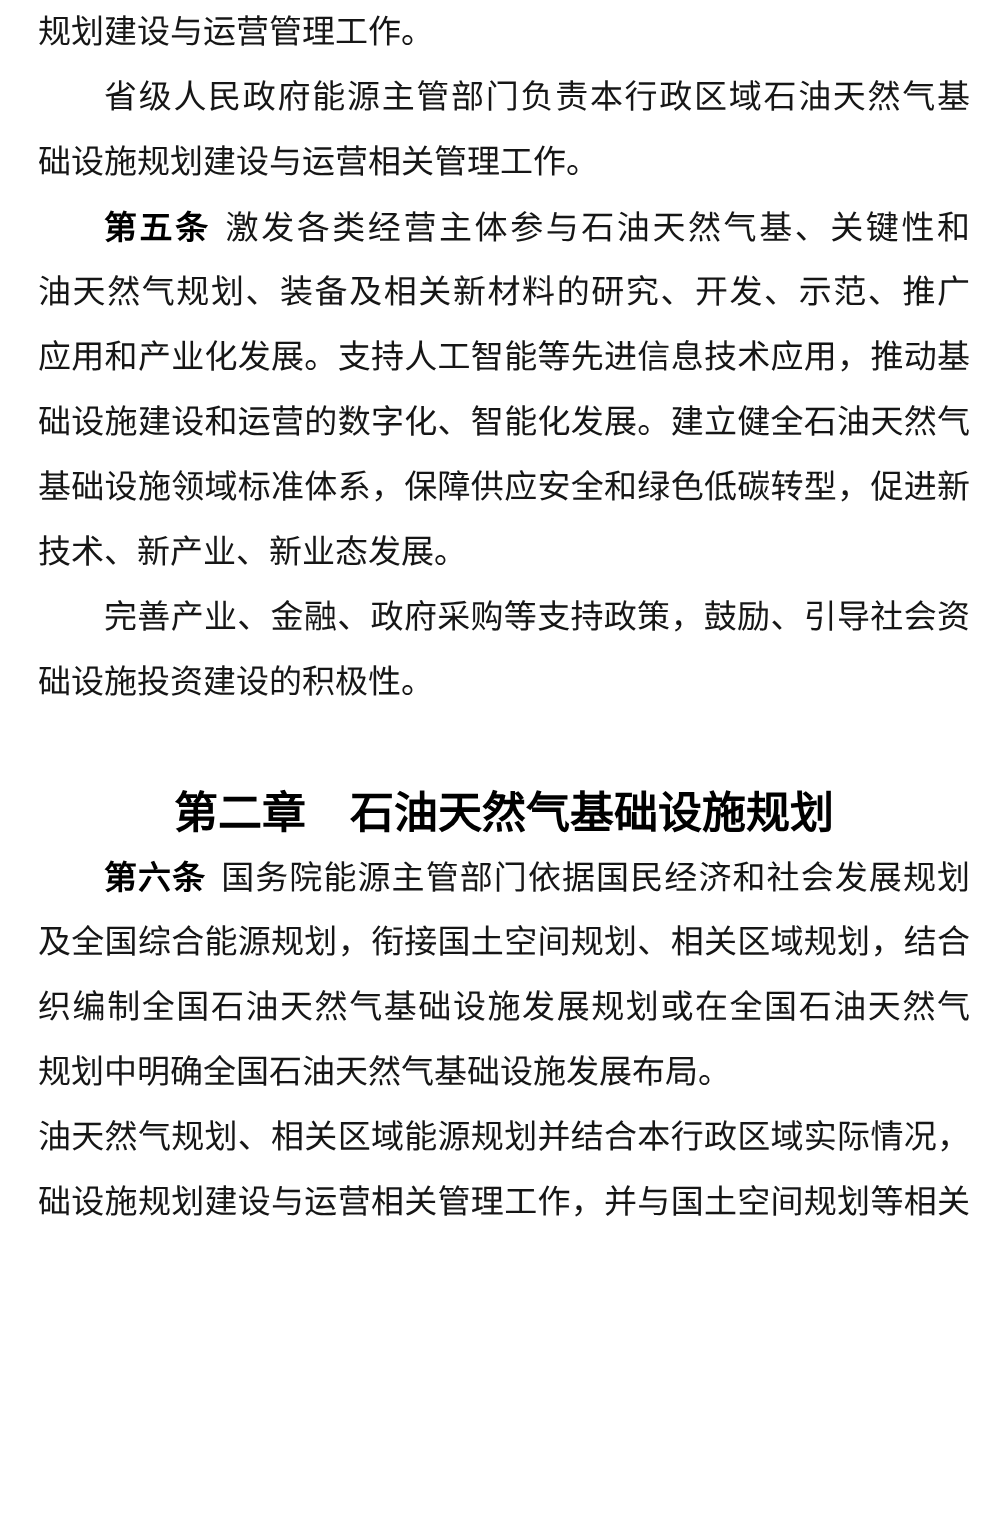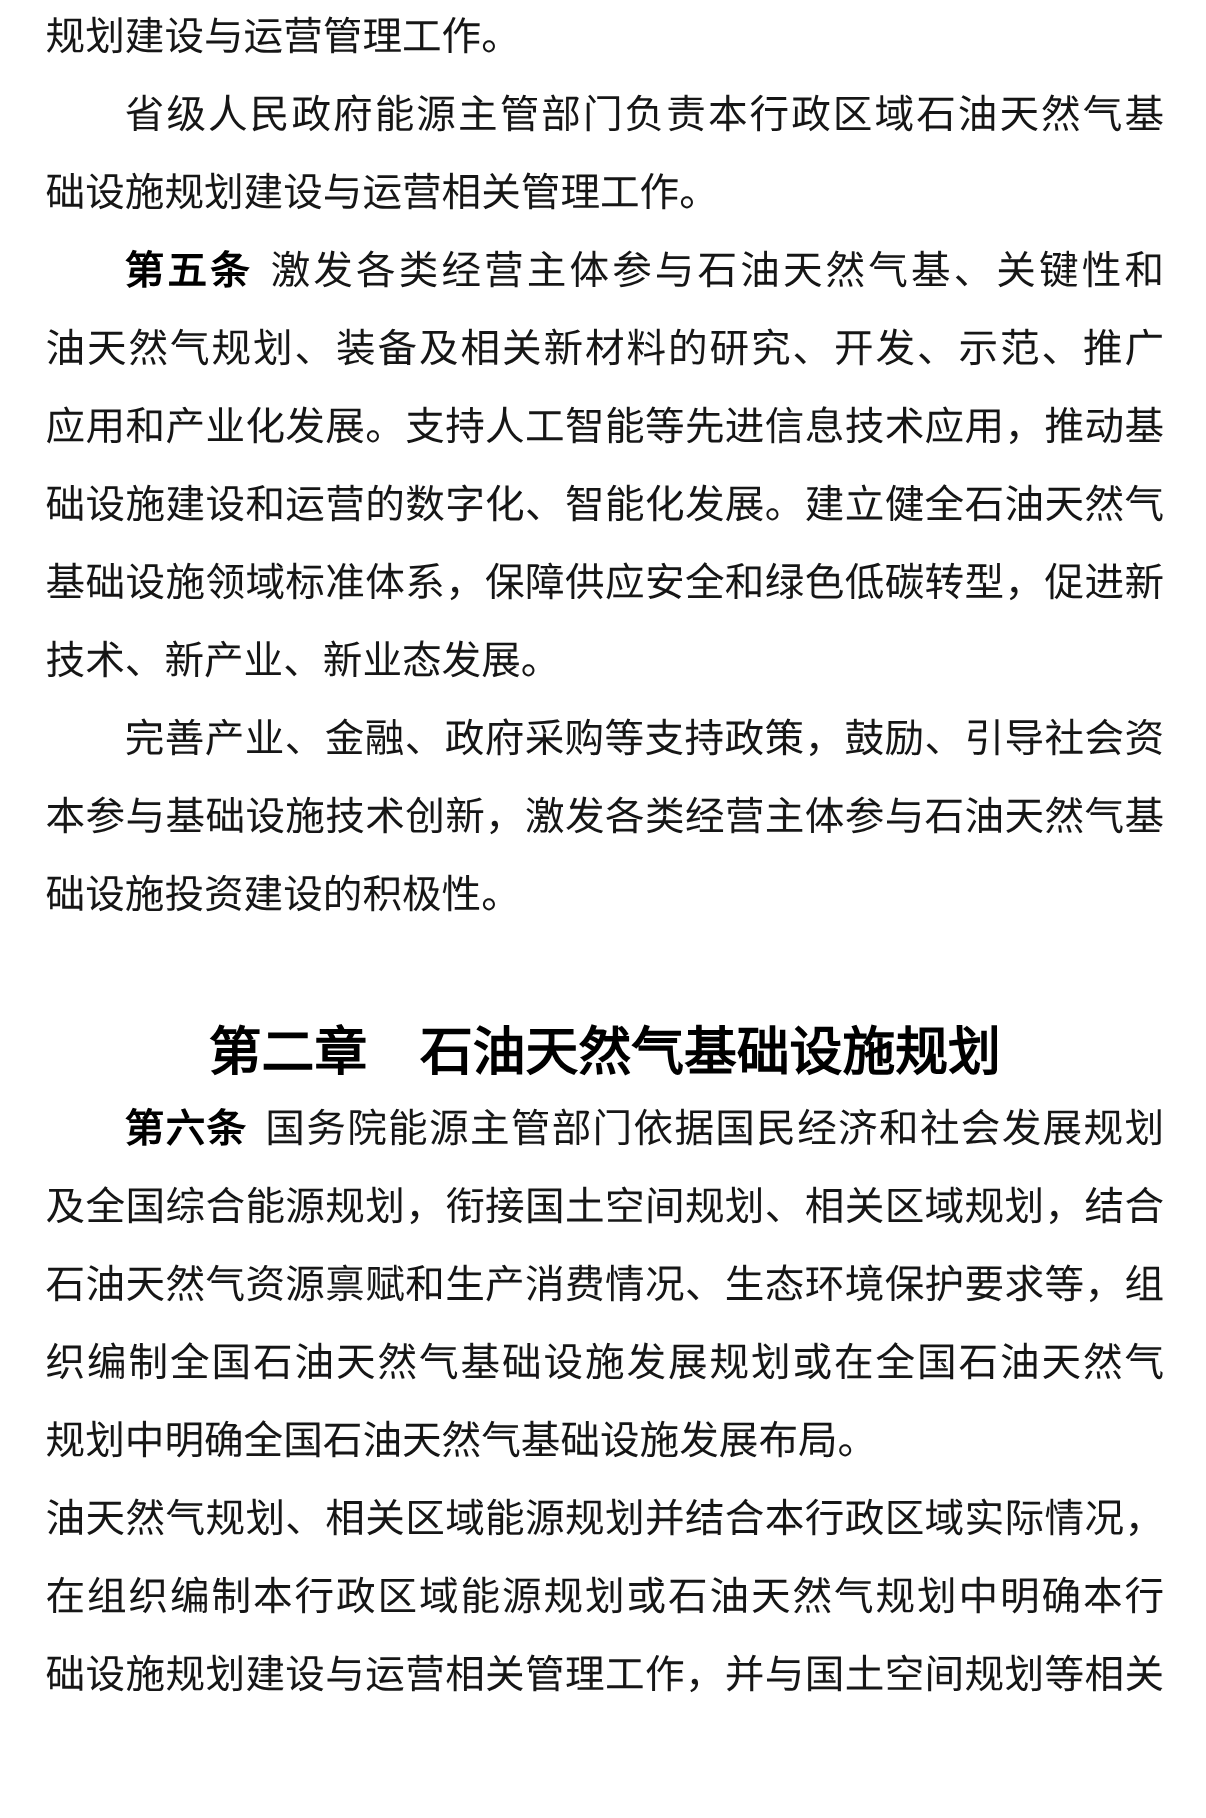--- a/index.html
+++ b/index.html
@@ -31,21 +31,21 @@
   .line.align-left   { text-align: left; }
   .line.align-justify {
     text-align: justify;
     text-align-last: justify;
     text-justify: inter-character;
   }
   .line.align-center { text-align: center; }
   .line.indent { text-indent: 2em; }
   .line.blank  { }
   .bold-run {
-    font-family: Liberation Serif, serif;
+    font-family: Liberation Sans, sans-serif;
     font-weight: 700;
     color: #000000;
   }
   .prefix { margin-right: 0.45em; }
   .line.heading {
     font-family: "Liberation Sans", "DejaVu Sans", sans-serif;
     font-weight: 700;
     font-size: 44px;
     color: #000000;
   }
@@ -57,25 +57,22 @@
     <div class="line align-left"><span>规划建设与运营管理工作。</span></div>
     <div class="line align-justify indent"><span>省级人民政府能源主管部门负责本行政区域石油天然气基</span></div>
     <div class="line align-left"><span>础设施规划建设与运营相关管理工作。</span></div>
     <div class="line align-justify indent"><span class="bold-run prefix">第五条</span><span>激发各类经营主体参与石油天然气基、关键性和</span></div>
     <div class="line align-justify"><span>油天然气规划、装备及相关新材料的研究、开发、示范、推广</span></div>
     <div class="line align-justify"><span>应用和产业化发展。支持人工智能等先进信息技术应用，推动基</span></div>
     <div class="line align-justify"><span>础设施建设和运营的数字化、智能化发展。建立健全石油天然气</span></div>
     <div class="line align-justify"><span>基础设施领域标准体系，保障供应安全和绿色低碳转型，促进新</span></div>
     <div class="line align-left"><span>技术、新产业、新业态发展。</span></div>
     <div class="line align-justify indent"><span>完善产业、金融、政府采购等支持政策，鼓励、引导社会资</span></div>
-    <div class="line align-justify"><span>本参与基础设施技术创新，激发各类经营主体参与石油天然气基</span></div>
     <div class="line align-left"><span>础设施投资建设的积极性。</span></div>
     <div class="line align-left blank"></div>
     <div class="line align-center heading"><span class="bold-run">第二章　石油天然气基础设施规划</span></div>
     <div class="line align-justify indent"><span class="bold-run prefix">第六条</span><span>国务院能源主管部门依据国民经济和社会发展规划</span></div>
     <div class="line align-justify"><span>及全国综合能源规划，衔接国土空间规划、相关区域规划，结合</span></div>
-    <div class="line align-justify"><span>石油天然气资源禀赋和生产消费情况、生态环境保护要求等，组</span></div>
     <div class="line align-justify"><span>织编制全国石油天然气基础设施发展规划或在全国石油天然气</span></div>
     <div class="line align-left"><span>规划中明确全国石油天然气基础设施发展布局。</span></div>
     <div class="line align-justify"><span>油天然气规划、相关区域能源规划并结合本行政区域实际情况，</span></div>
-    <div class="line align-justify"><span>在组织编制本行政区域能源规划或石油天然气规划中明确本行</span></div>
     <div class="line align-justify"><span>础设施规划建设与运营相关管理工作，并与国土空间规划等相关</span></div>
   </div>
 
 </body></html>

